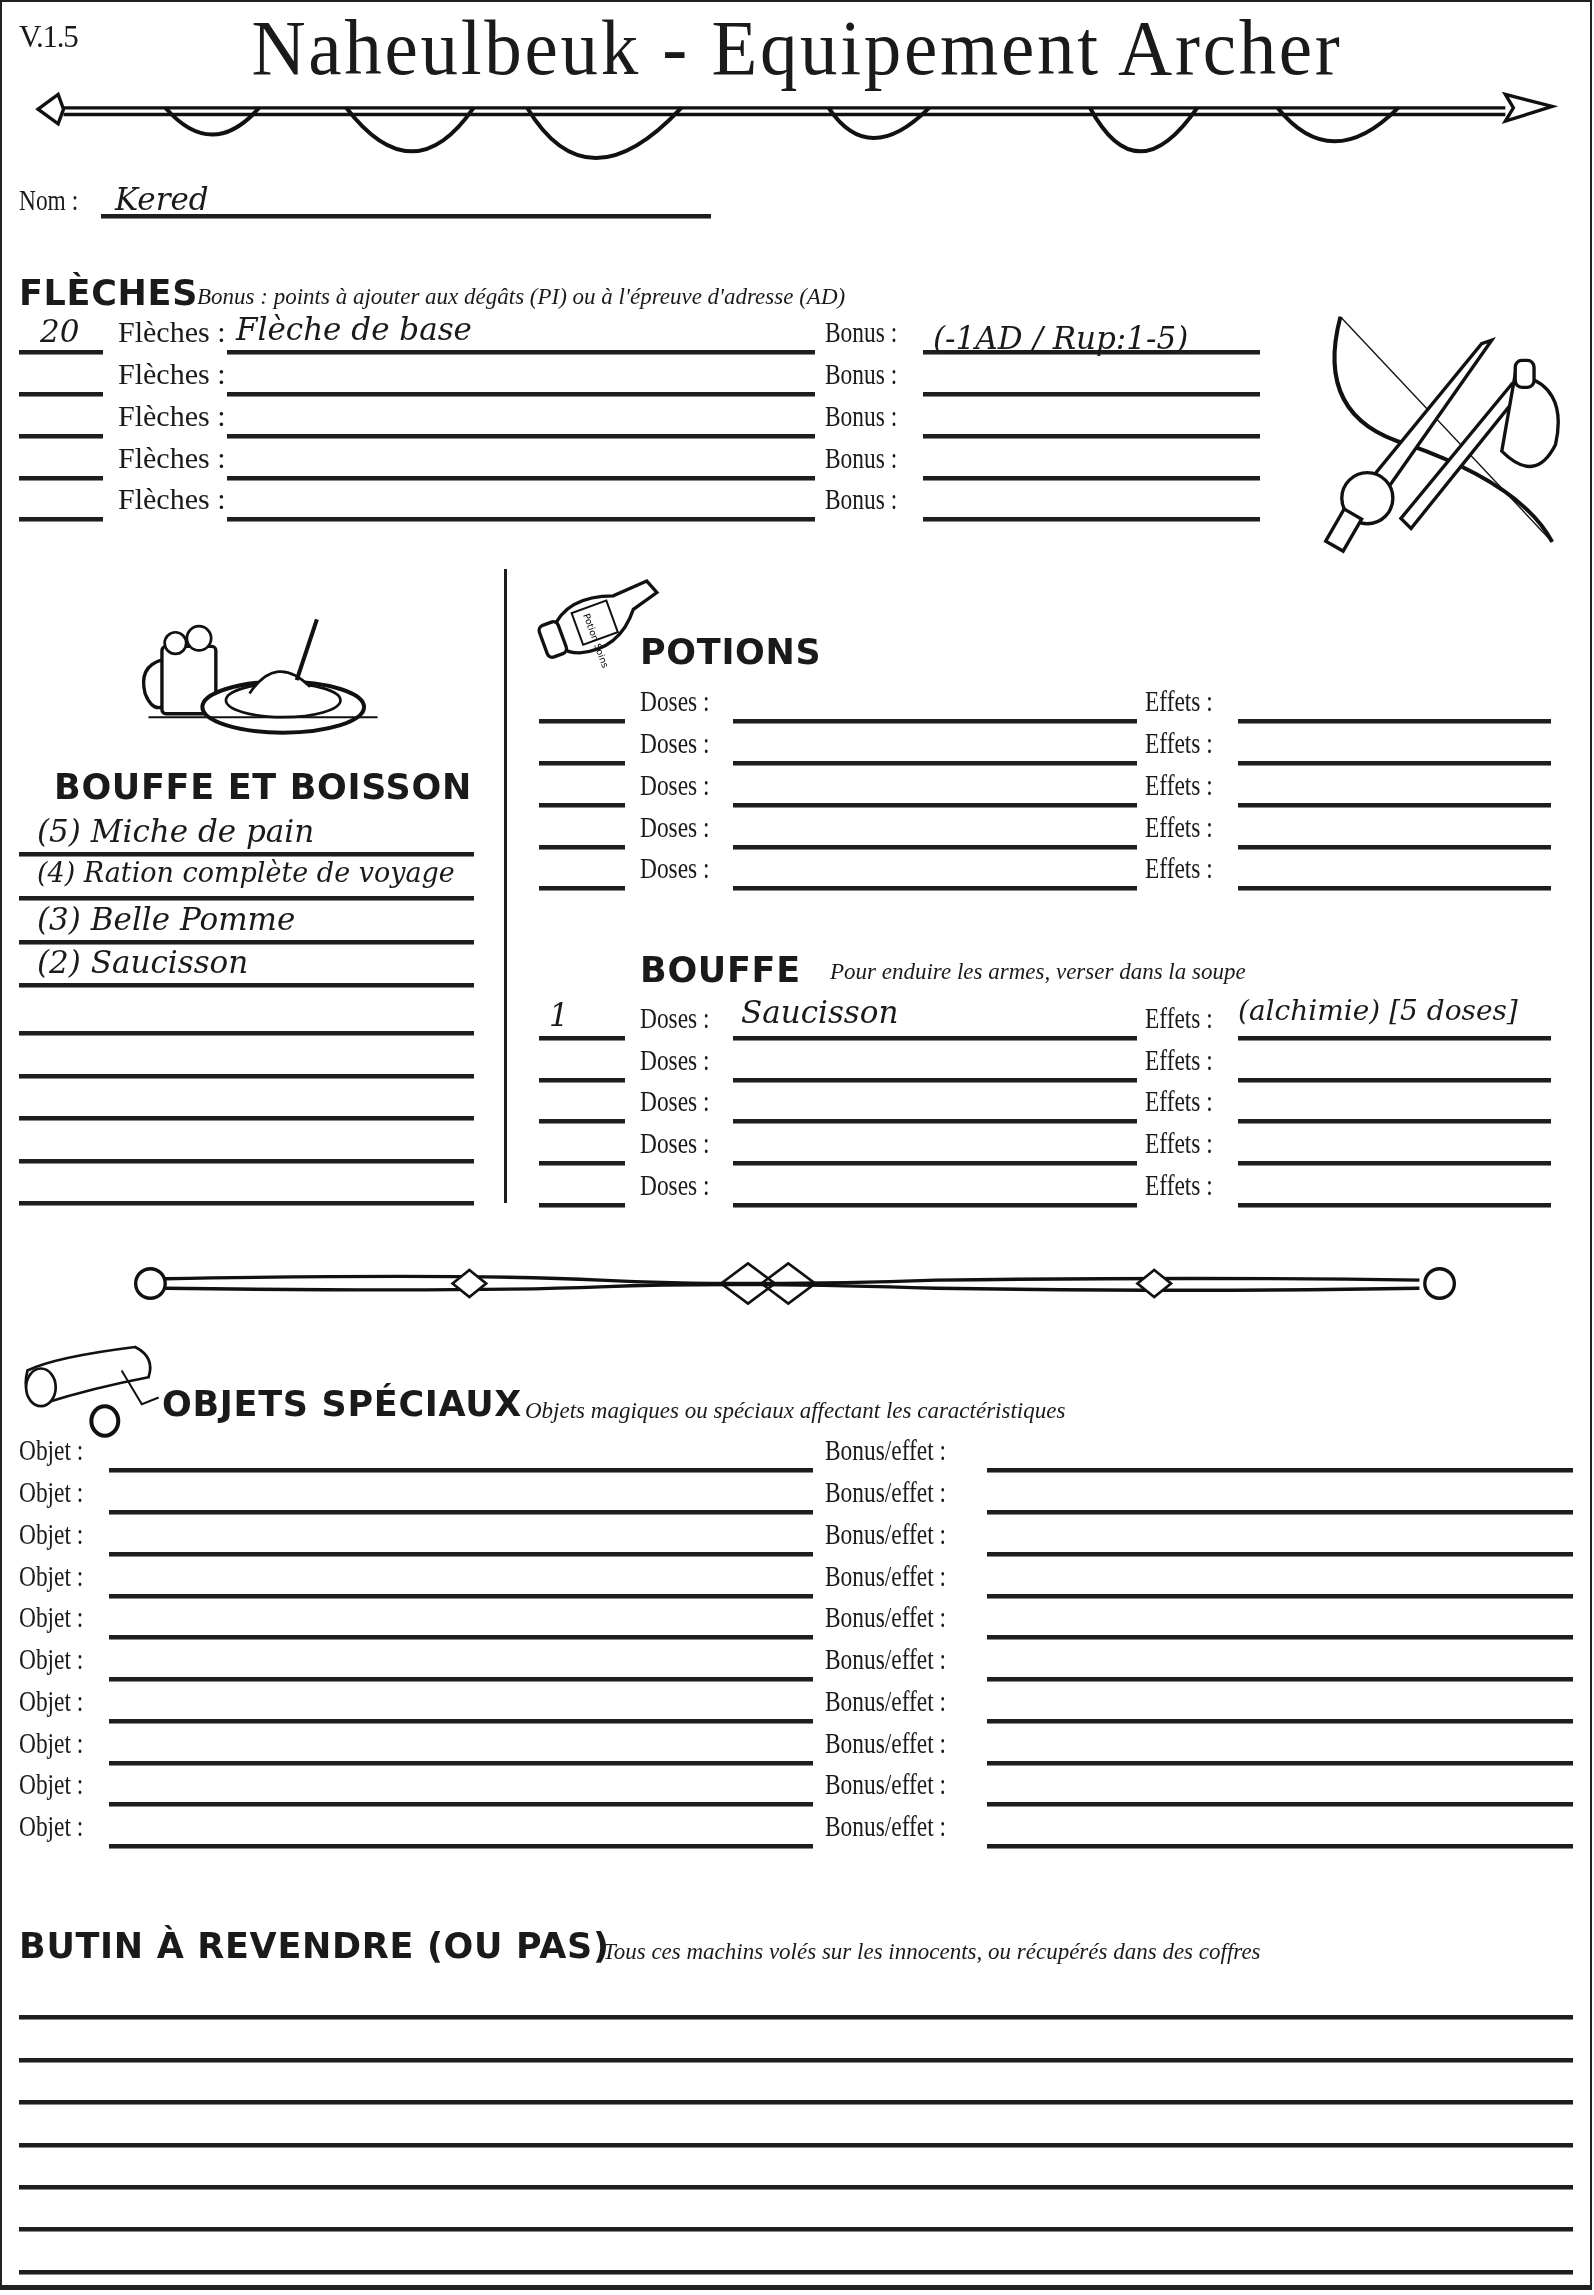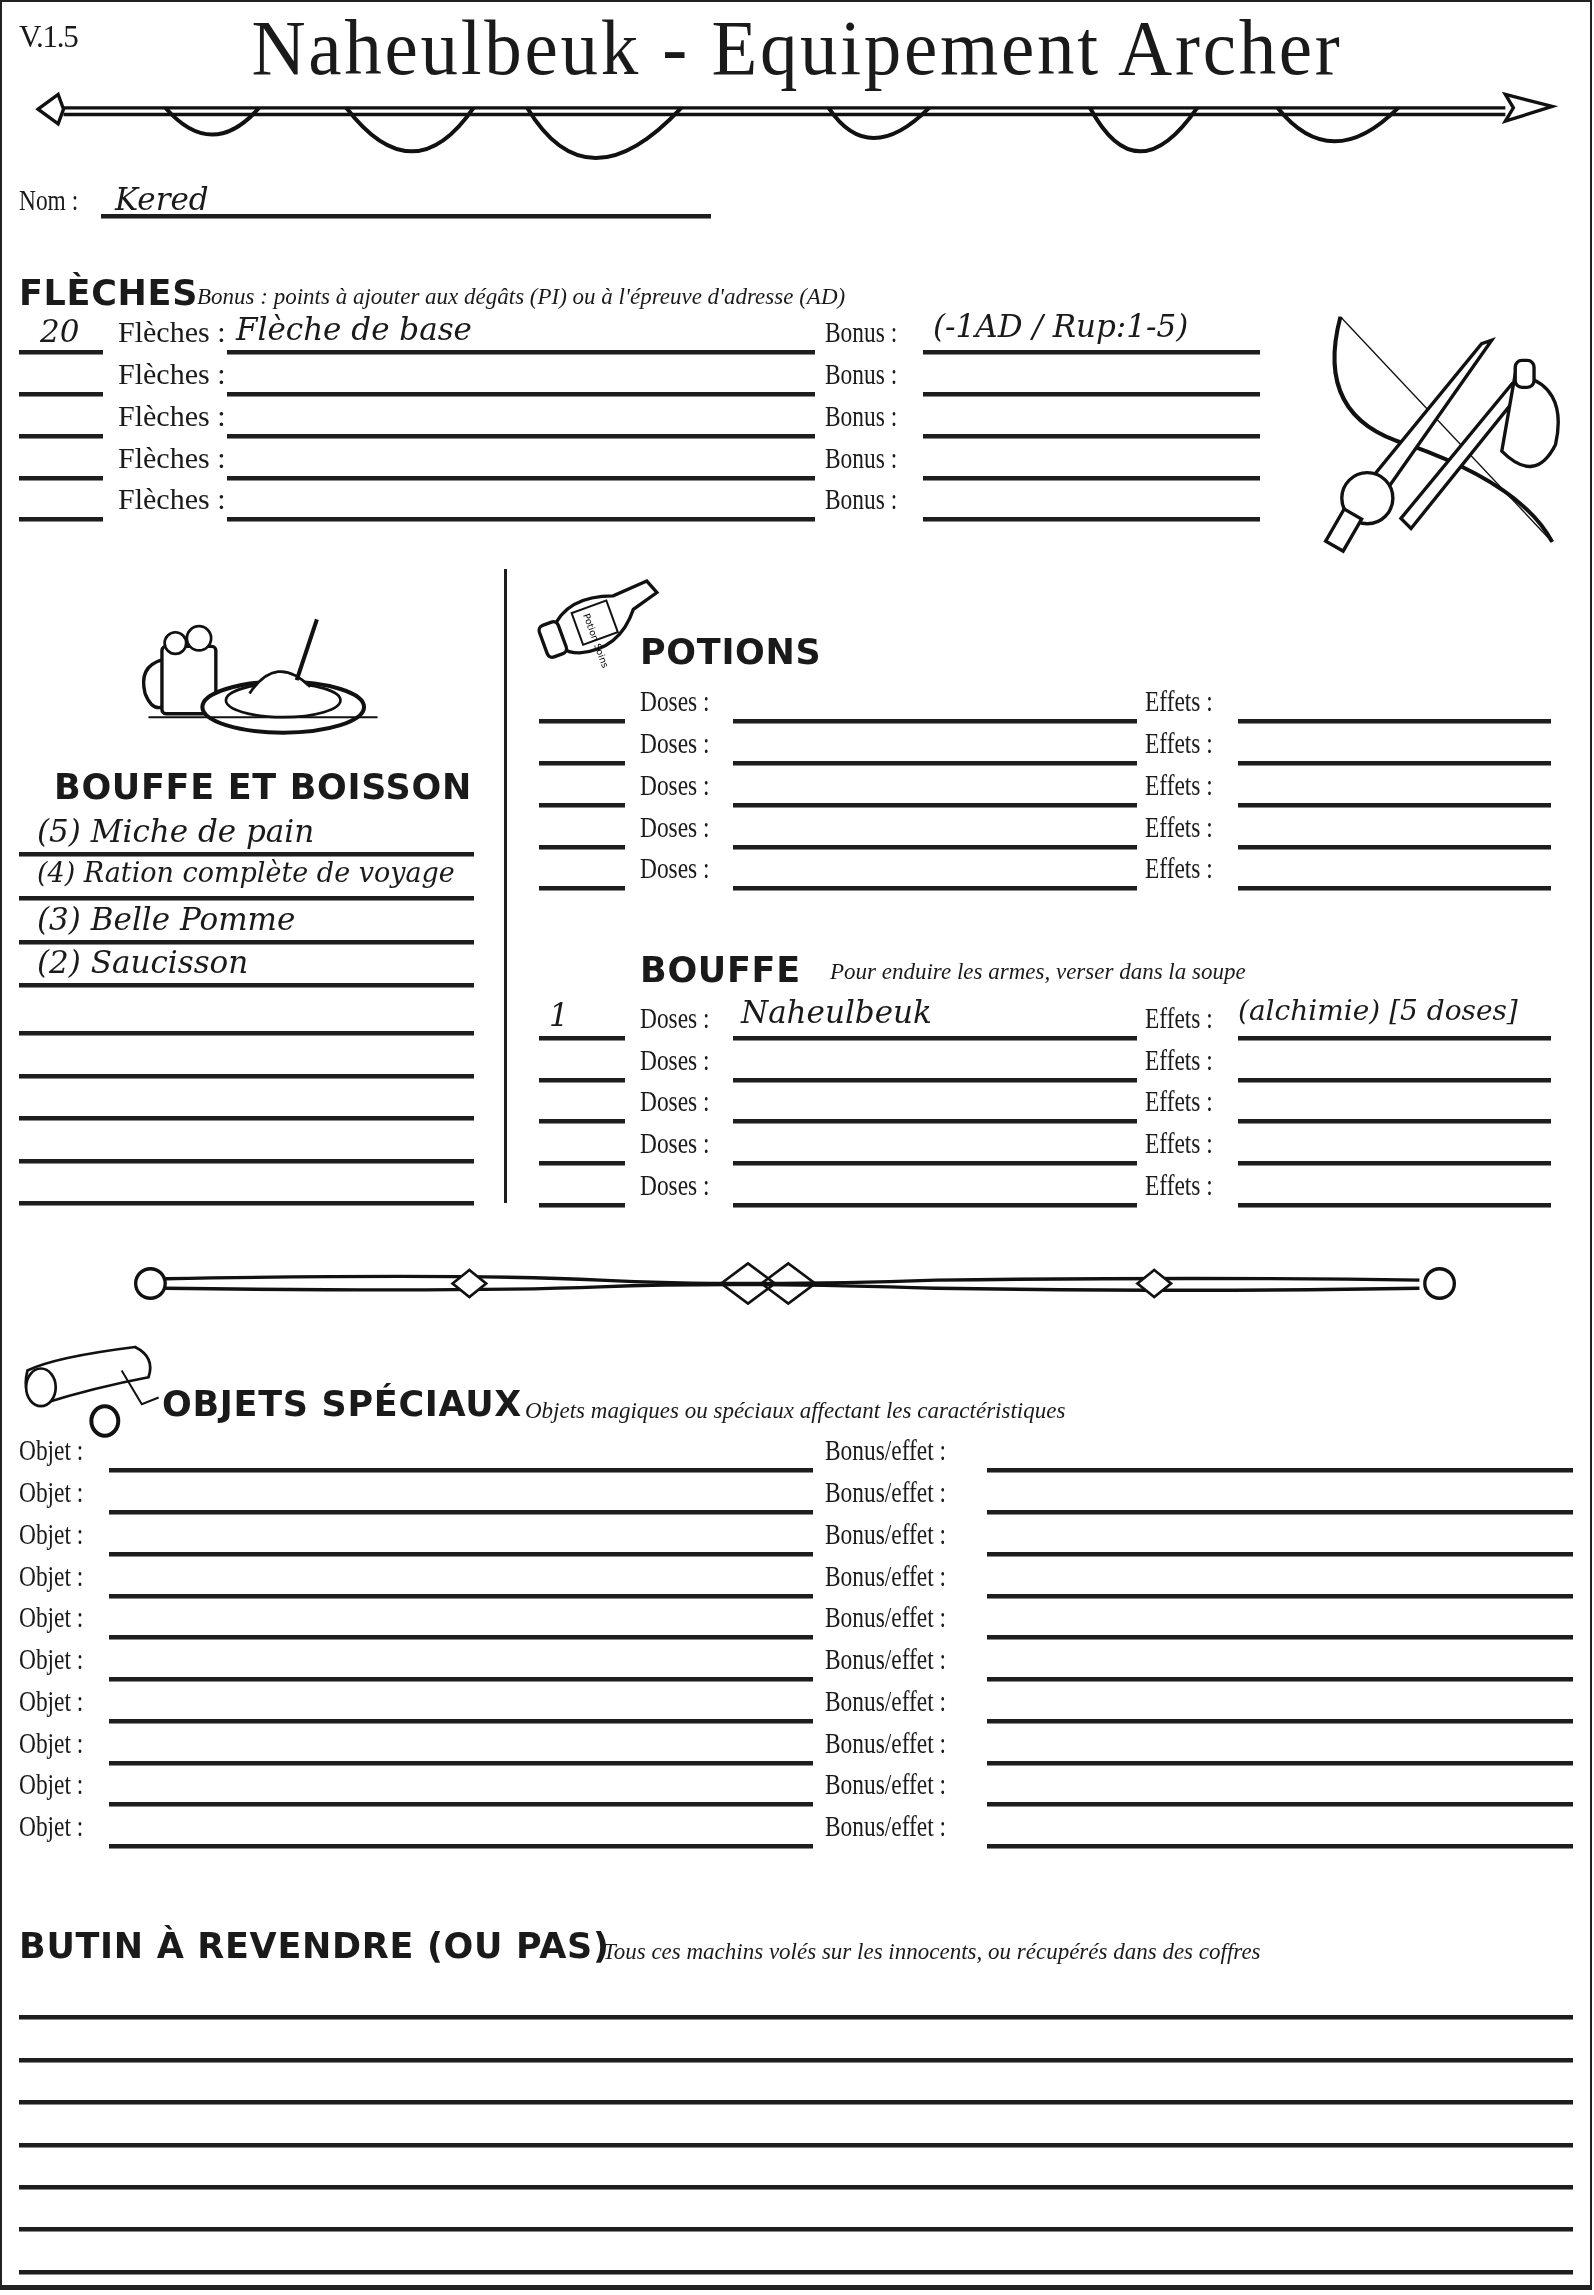--- a/index.html
+++ b/index.html
@@ -47,21 +47,21 @@
 <div class="abs section-sub" style="left:197px;top:284px;">Bonus : points à ajouter aux dégâts (PI) ou à l'épreuve d'adresse (AD)</div>
 
 <div id="fleches-rows">
     <div class="line" style="left:19px;top:350px;width:84px;"></div>
     <div class="abs hand" style="left:40px;top:313px;">20</div>
     <div class="abs label" style="left:118px;top:315px;"><span>Flèches :</span></div>
     <div class="line" style="left:227px;top:350px;width:588px;"></div>
     <div class="abs hand" style="left:236px;top:311px;">Flèche de base</div>
     <div class="abs label" style="left:825px;top:315px;"><span class="condensed">Bonus :</span></div>
     <div class="line" style="left:923px;top:350px;width:337px;"></div>
-    <div class="abs hand" style="left:933px;top:308px;">(-1AD / Rup:1-5)</div>
+    <div class="abs hand" style="left:933px;top:320px;text-decoration:underline;">(-1AD / Rup:1-5)</div>
     <div class="line" style="left:19px;top:392px;width:84px;"></div>
     <div class="abs hand" style="left:40px;top:354px;"></div>
     <div class="abs label" style="left:118px;top:357px;"><span>Flèches :</span></div>
     <div class="line" style="left:227px;top:392px;width:588px;"></div>
     <div class="abs hand" style="left:236px;top:353px;"></div>
     <div class="abs label" style="left:825px;top:357px;"><span class="condensed">Bonus :</span></div>
     <div class="line" style="left:923px;top:392px;width:337px;"></div>
     <div class="abs hand" style="left:933px;top:350px;"></div>
     <div class="line" style="left:19px;top:434px;width:84px;"></div>
     <div class="abs hand" style="left:40px;top:396px;"></div>
@@ -186,21 +186,21 @@
     <div class="abs hand" style="left:1238px;top:845px;font-size:28px;"></div>
   </div>
 
 <div class="abs section-title" style="left:640px;top:950px;">BOUFFE</div>
 <div class="abs section-sub" style="left:830px;top:959px;">Pour enduire les armes, verser dans la soupe</div>
 <div id="poisons-rows">
     <div class="line" style="left:539px;top:1036px;width:86px;"></div>
     <div class="abs hand" style="left:549px;top:997px;">1</div>
     <div class="abs label" style="left:640px;top:1001px;"><span class="condensed">Doses :</span></div>
     <div class="line" style="left:733px;top:1036px;width:404px;"></div>
-    <div class="abs hand" style="left:741px;top:994px;">Naheulbeuk</div>
+    <div class="abs hand" style="left:741px;top:994px;">Saucisson</div>
     <div class="abs label" style="left:1145px;top:1001px;"><span class="condensed">Effets :</span></div>
     <div class="line" style="left:1238px;top:1036px;width:313px;"></div>
     <div class="abs hand" style="left:1238px;top:994px;font-size:28px;font-style:italic;">(alchimie) [5 doses]</div>
     <div class="line" style="left:539px;top:1078px;width:86px;"></div>
     <div class="abs hand" style="left:549px;top:1039px;"></div>
     <div class="abs label" style="left:640px;top:1043px;"><span class="condensed">Doses :</span></div>
     <div class="line" style="left:733px;top:1078px;width:404px;"></div>
     <div class="abs hand" style="left:741px;top:1036px;"></div>
     <div class="abs label" style="left:1145px;top:1043px;"><span class="condensed">Effets :</span></div>
     <div class="line" style="left:1238px;top:1078px;width:313px;"></div>

